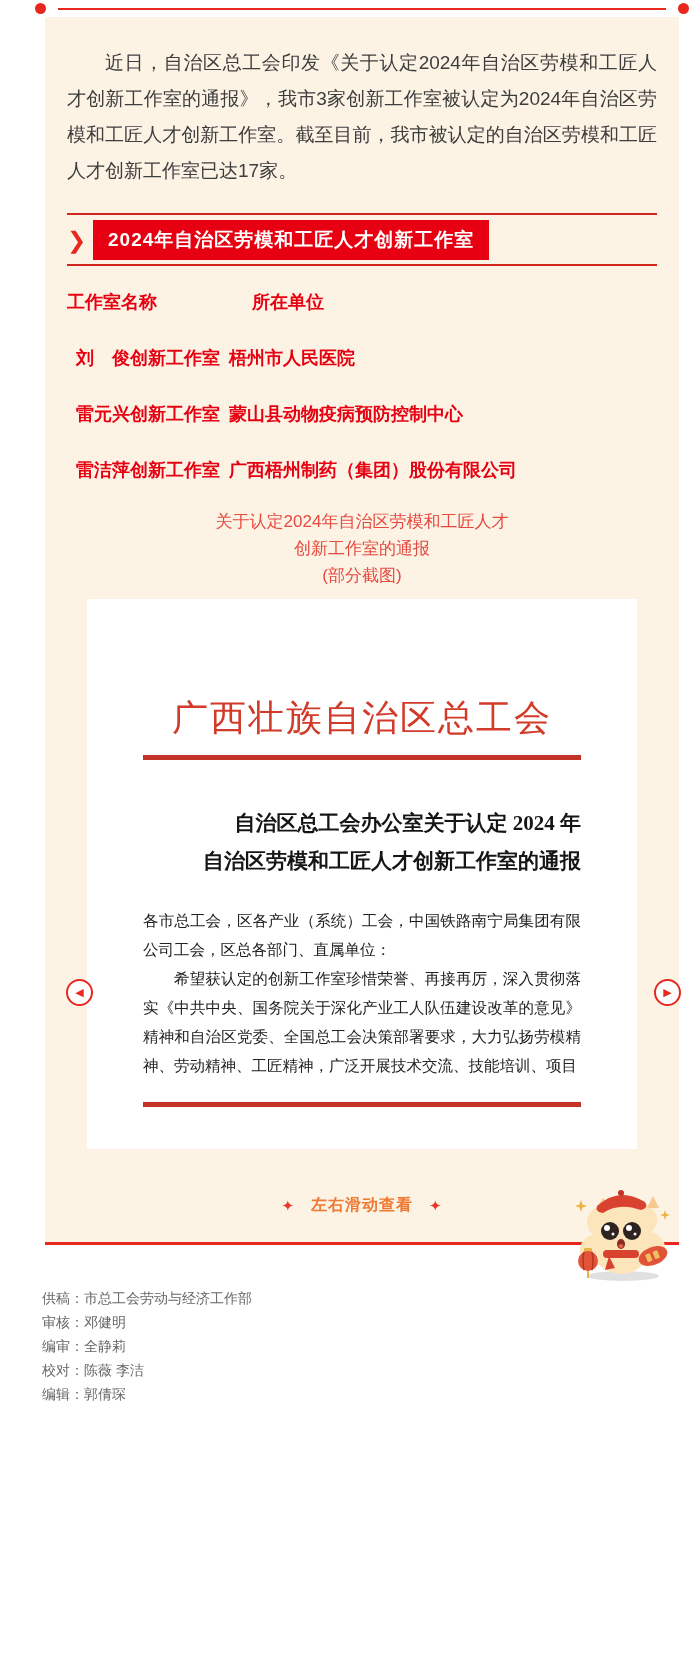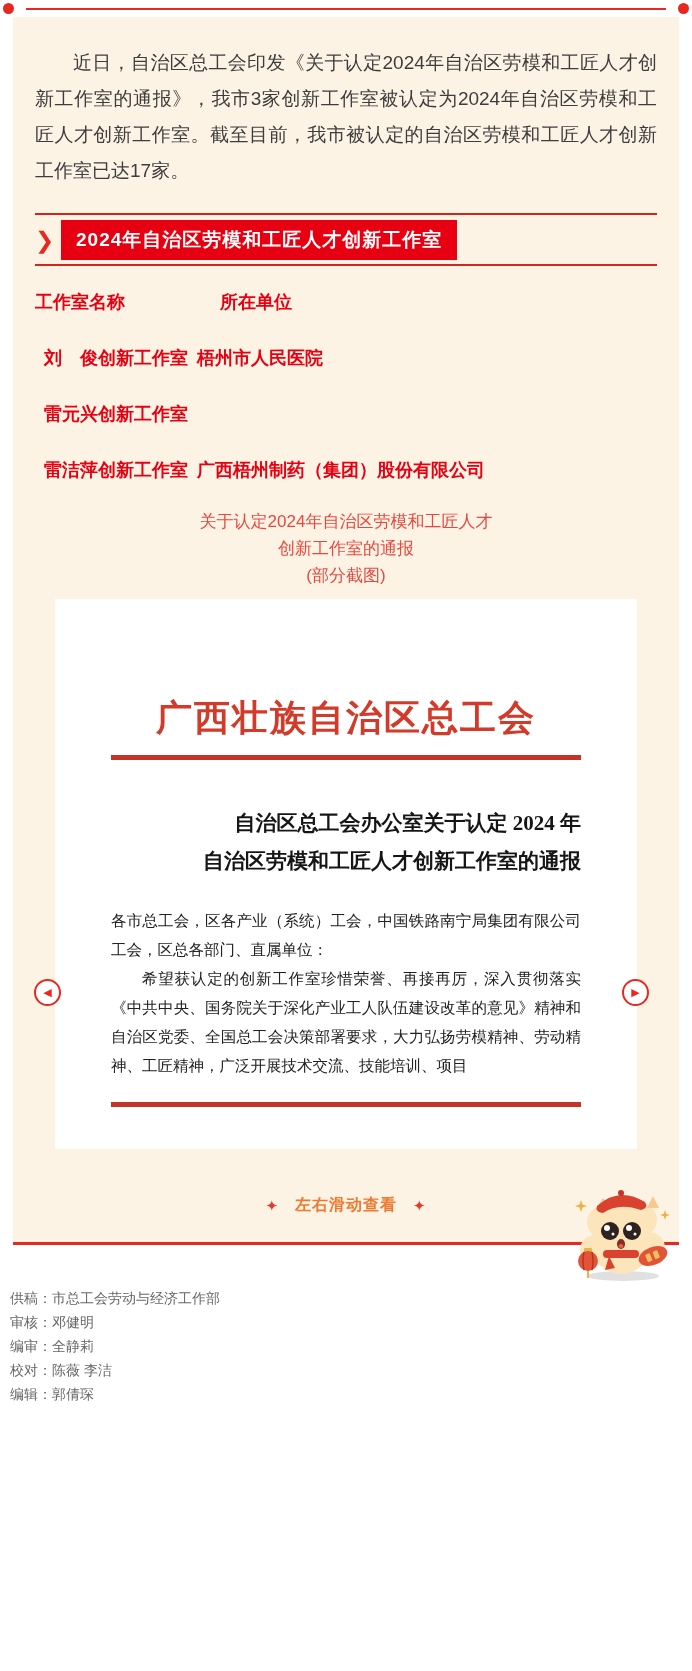--- a/index.html
+++ b/index.html
@@ -3,20 +3,21 @@
 <meta charset="utf-8">
 <style>
   * { box-sizing: border-box; }
   html, body { margin: 0; padding: 0; background: #ffffff; }
   .page {
     width: 692px;
     margin: 0 auto;
     font-family: "Liberation Sans", "DejaVu Sans", sans-serif;
     background: #ffffff;
     overflow: hidden;
+    padding-left: 32px;
   }
   
   .top-deco { display: flex; align-items: center; height: 17px; padding: 0 3px; }
   .deco-dot { width: 11px; height: 11px; border-radius: 50%; background: #e8281e; }
   .deco-line { flex: 1; height: 2px; background: #e8281e; margin: 0 12px; }
 
   
   .content-card {
     margin: 0 13px;
     background: #fcf3e5;
@@ -58,21 +59,21 @@
   .caption { margin-top: 26px; text-align: center; color: #e6493f; font-size: 17px; line-height: 27px; }
 
   
   .doc-card {
     margin: 10px 42px 0;
     background: #ffffff;
     padding: 95px 56px 42px;
     font-family: "Liberation Serif", "DejaVu Serif", serif;
   }
   .doc-org {
-    text-align: center; color: #d23a2a; font-size: 36px; font-weight: 700;
+    text-align: center; color: #d23a2a; font-size: 36px; font-weight: 400;
     letter-spacing: 2px; white-space: nowrap;
   }
   .doc-dline { margin-top: 12px; border-top: 3px solid #c23428; border-bottom: 2px solid #c23428; height: 5px; }
   .doc-dline.bottom { margin-top: 22px; }
   .doc-title { margin-top: 44px; text-align: right; font-weight: 700; font-size: 21px; line-height: 38px; color: #151515; }
   .doc-body { margin-top: 26px; }
   .doc-body p { margin: 0; font-size: 15.5px; line-height: 29px; text-align: justify; color: #212121; }
   .doc-body p.indent { text-indent: 2em; }
 
   
@@ -127,20 +128,21 @@
       <div class="t-header">
         <span class="c1">工作室名称</span>
         <span class="c2">所在单位</span>
       </div>
       <div class="t-row">
         <span class="c1">刘　俊创新工作室</span>
         <span class="c2">梧州市人民医院</span>
       </div>
       <div class="t-row">
         <span class="c1">雷元兴创新工作室</span>
+        <span class="c2">蒙山县动物疫病预防控制中心</span>
       </div>
       <div class="t-row">
         <span class="c1">雷洁萍创新工作室</span>
         <span class="c2">广西梧州制药（集团）股份有限公司</span>
       </div>
     </div>
 
     <div class="caption">
       <div>关于认定2024年自治区劳模和工匠人才</div>
       <div>创新工作室的通报</div>

